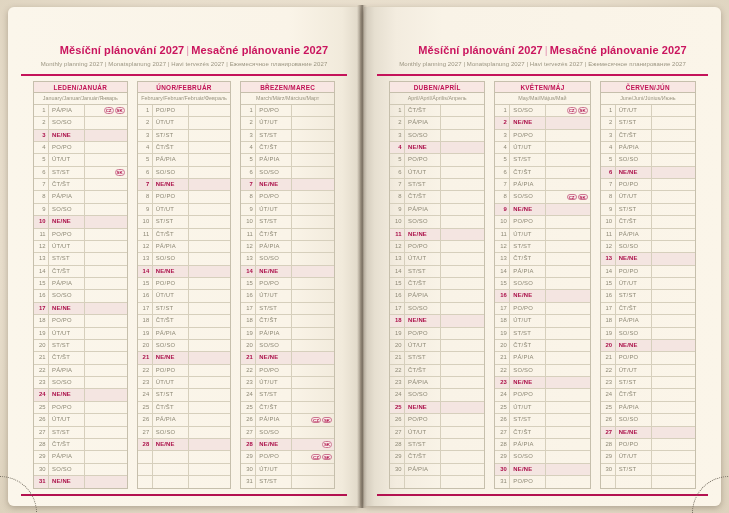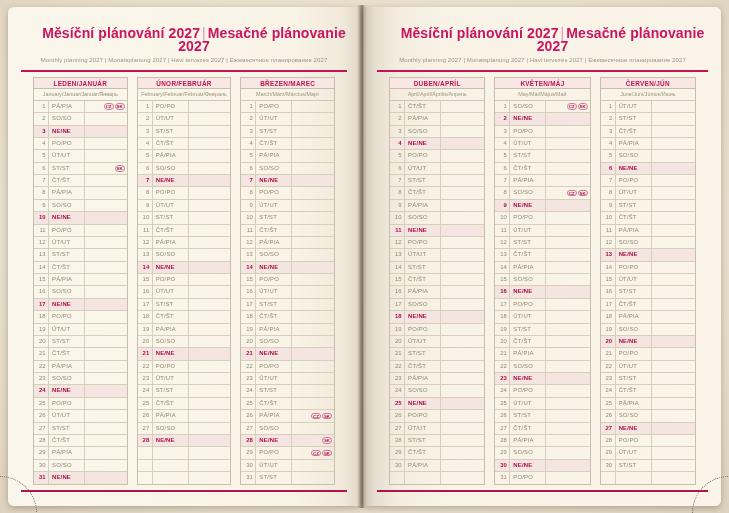--- a/index.html
+++ b/index.html
@@ -21,22 +21,22 @@
   }
   .page.right {
     left:364px; width:357px; border-radius:0 6px 6px 0;
     background:linear-gradient(to right,#cfc7b8 0%, #e6dfd0 3%, #f3ecdf 9%, #f9f3e7 22%, #fbf5e9 100%);
   }
   .spine {
     position:absolute; left:357px; top:5px; bottom:5px; width:10px; z-index:5;
     background:linear-gradient(to right, rgba(70,58,45,0) 0%, rgba(70,58,45,0.45) 42%, rgba(60,50,40,0.62) 52%, rgba(70,58,45,0.18) 70%, rgba(70,58,45,0) 100%);
   }
   .page-title {
-    margin-top:20px; text-align:center;
-    font-size:14px; font-weight:bold; color:#ca155e; line-height:13px; letter-spacing:0.1px;padding-left:20px;
+    margin-top:37px; text-align:center;
+    font-size:11px; font-weight:bold; color:#ca155e; line-height:13px; letter-spacing:0.1px;padding-left:20px;
   }
   .title-sep { color:#e295b4; font-weight:normal; padding:0 2px; }
   .page-subtitle {
     margin-top:3px; text-align:center;
     font-size:6px; color:#9a9480; line-height:8px; letter-spacing:0.1px;
   }
   .rule { height:1.8px; background:#c4135a; margin:6px 13px 0 13px; }
   .rule.bottom { margin-top:5px; background:#b31150; }
   .months { display:flex; gap:9px; margin:5px 25px 0 25px; }
   .month { flex:1; border:1px solid #c6bfac; background:transparent; }

